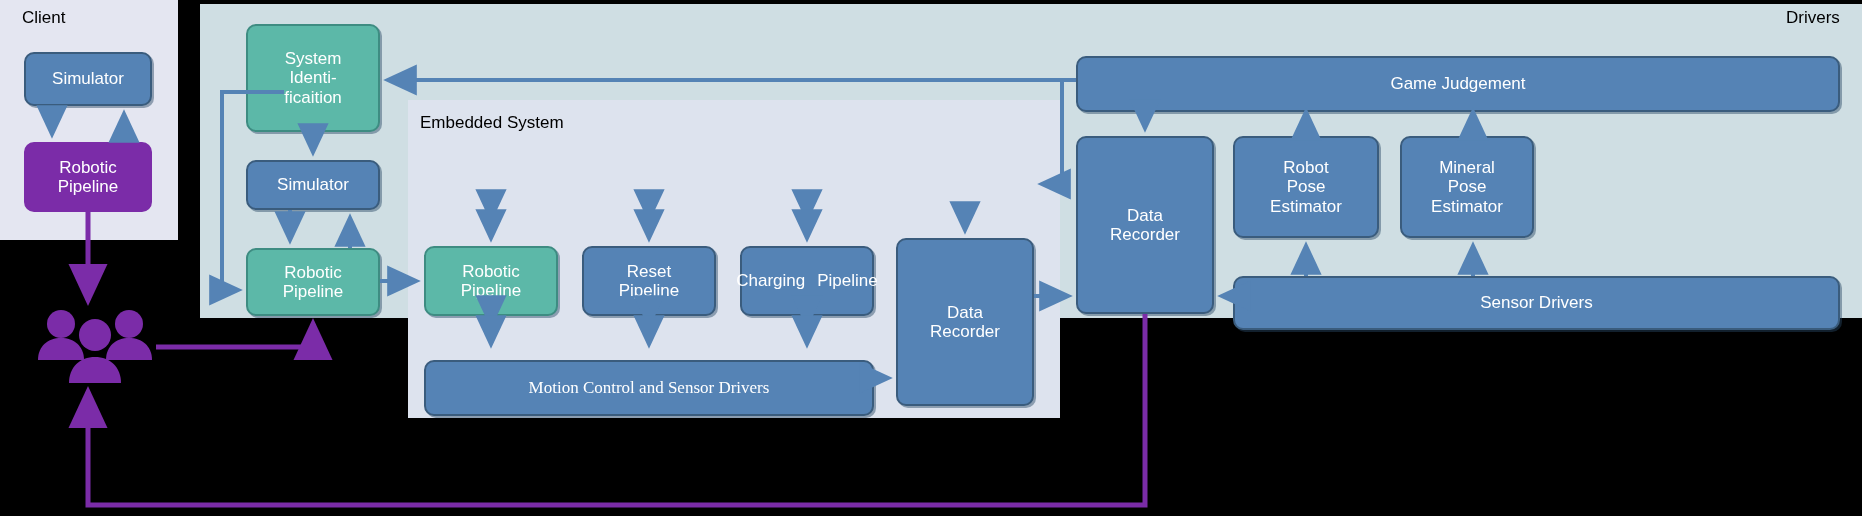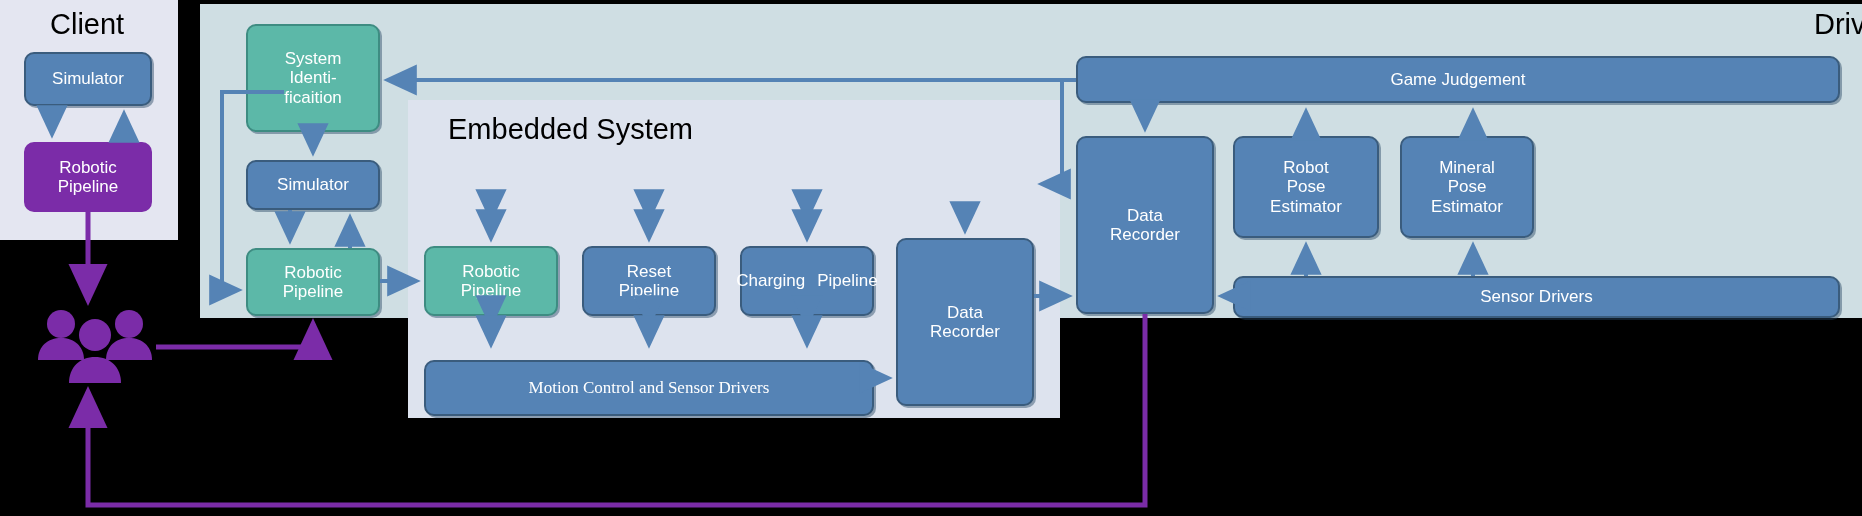--- a/index.html
+++ b/index.html
@@ -1,19 +1,19 @@
 <!DOCTYPE html>
 <html><head>
 <meta charset="utf-8">
 <style>
   html,body{margin:0;padding:0;background:#000;}
   #stage{position:relative;width:1862px;height:516px;background:#000;
          font-family:"Liberation Sans",sans-serif;overflow:hidden;}
   .panel{position:absolute;}
-  .panel-label{position:absolute;color:#000;font-size:29px;white-space:nowrap;margin-left:28px;}
+  .panel-label{position:absolute;color:#000;font-size:17px;white-space:nowrap;}
   .node{position:absolute;box-sizing:border-box;border-radius:10px;
         display:flex;align-items:center;justify-content:center;text-align:center;
         color:#fff;font-size:17px;line-height:1.12;
         border:2px solid #3a5c7d;box-shadow:2px 2px 0 rgba(40,70,100,.45);}
   .node span{display:block;padding:0 6px;}
   .blue{background:#5583b5;}
   .teal{background:#5cb8a8;border-color:#3e8c82;}
   .purple{background:#7b2ca8;border-color:#7b2ca8;box-shadow:none;}
   svg.wires{position:absolute;left:0;top:0;width:1862px;height:516px;
             pointer-events:none;overflow:visible;}
@@ -77,42 +77,42 @@
 
   <div class="node blue" style="left:896px;top:238px;width:138px;height:168px;flex-direction:column;">
     <span>Data</span>
     <span>Recorder</span>
   </div>
 
   <div class="node blue" style="left:424px;top:360px;width:450px;height:56px;font-family:Liberation Serif, serif;">
     <span>Motion Control and Sensor Drivers</span>
   </div>
 
-  <div class="node blue" style="left:1076px;top:56px;width:764px;height:47px;">
+  <div class="node blue" style="left:1076px;top:56px;width:764px;height:56px;">
     <span>Game Judgement</span>
   </div>
 
   <div class="node blue" style="left:1076px;top:136px;width:138px;height:178px;flex-direction:column;">
     <span>Data</span>
     <span>Recorder</span>
   </div>
 
   <div class="node blue" style="left:1233px;top:136px;width:146px;height:102px;flex-direction:column;">
     <span>Robot</span>
     <span>Pose</span>
     <span>Estimator</span>
   </div>
 
   <div class="node blue" style="left:1400px;top:136px;width:134px;height:102px;flex-direction:column;">
     <span>Mineral</span>
     <span>Pose</span>
     <span>Estimator</span>
   </div>
 
-  <div class="node blue" style="left:1233px;top:276px;width:607px;height:42px;justify-content:center;">
+  <div class="node blue" style="left:1233px;top:276px;width:607px;height:54px;justify-content:center;">
     <span>Sensor Drivers</span>
   </div>
 
   <svg class="users" style="left:36px;top:305px;" width="118" height="85" viewBox="0 0 118 85">
     <circle cx="25" cy="19" r="14" fill="#7b2ca8"></circle>
     <path d="M2 55c0-14 10-22 23-22s23 8 23 22z" fill="#7b2ca8"></path>
     <circle cx="93" cy="19" r="14" fill="#7b2ca8"></circle>
     <path d="M70 55c0-14 10-22 23-22s23 8 23 22z" fill="#7b2ca8"></path>
     <circle cx="59" cy="30" r="16" fill="#7b2ca8"></circle>
     <path d="M33 78c0-16 11-26 26-26s26 10 26 26z" fill="#7b2ca8"></path>

